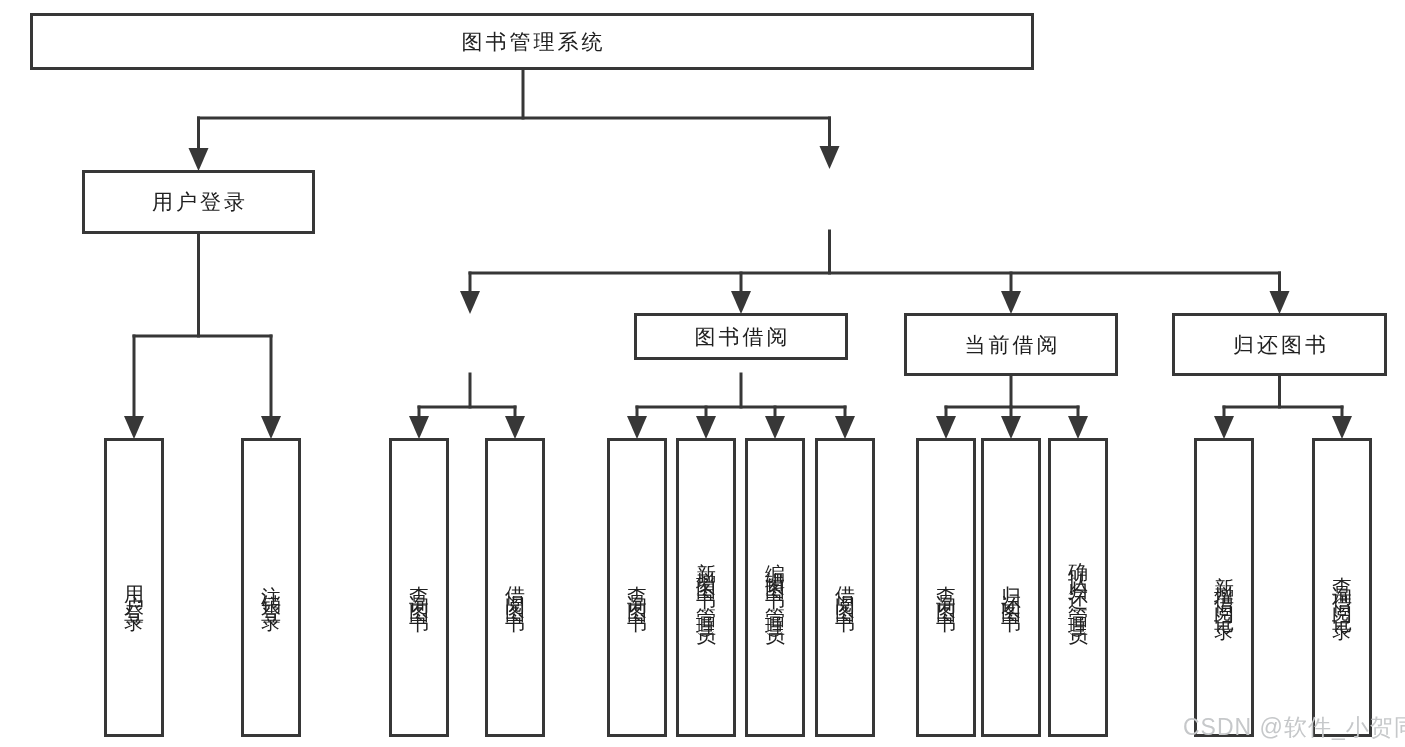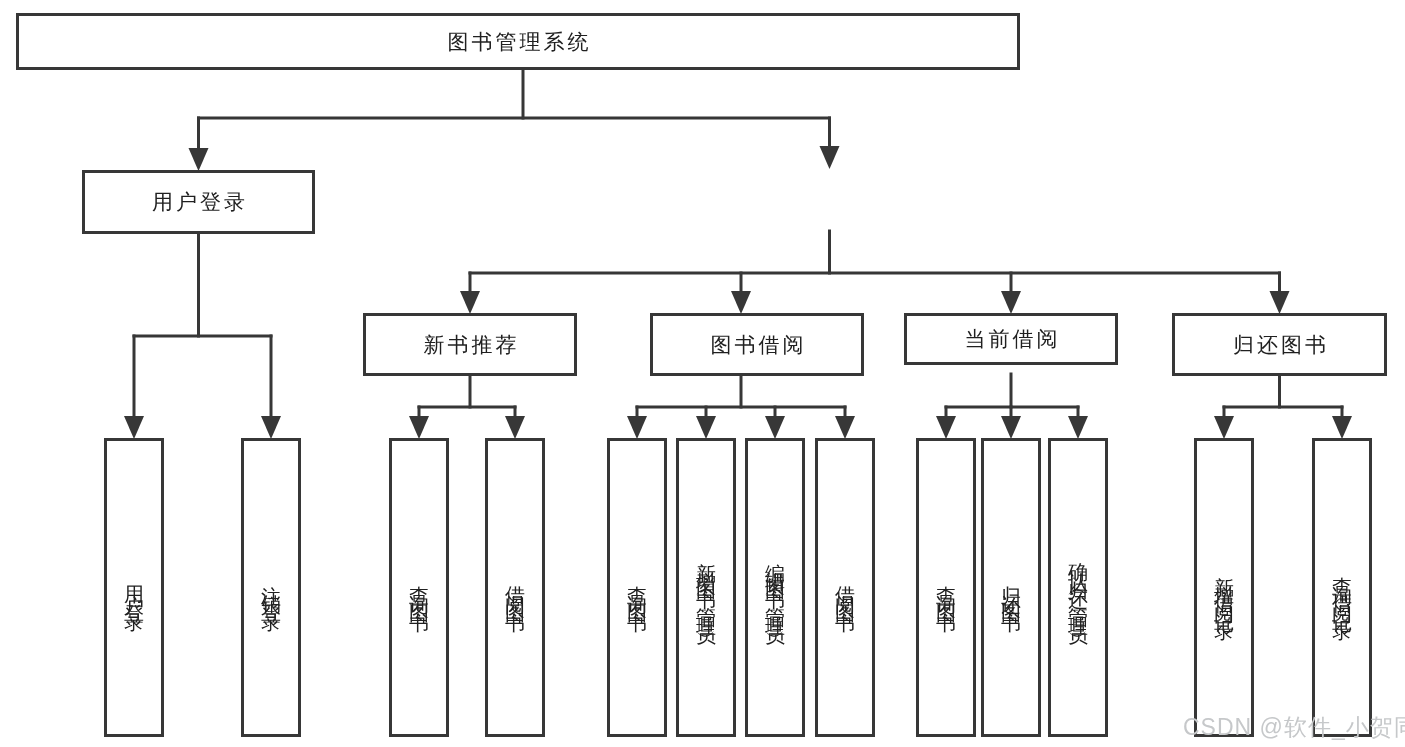--- a/index.html
+++ b/index.html
@@ -28,26 +28,26 @@
   .node.h .lbl{font-size:21px;letter-spacing:3px;padding-left:3px;white-space:nowrap;}
   .node.v .lbl{
     writing-mode:vertical-rl;
     text-orientation:mixed;
     font-size:20px;
     line-height:1.05;
     letter-spacing:9px;
     white-space:nowrap;
   }
   
-  #n-root        {left:16px;  top:13px;  width:1004px; height:57px;}
+  #n-root        {left:30px;  top:13px;  width:1004px; height:57px;}
   #n-user_login  {left:82px;  top:170px; width:233px;  height:64px;}
   #n-book_mgmt   {left:712px; top:168px; width:235px;  height:65px;}
   #n-new_rec     {left:363px; top:313px; width:214px;  height:63px;}
-  #n-book_borrow {left:634px; top:313px; width:214px;  height:63px;margin-left:16px;}
-  #n-cur_borrow  {left:904px; top:313px; width:214px;  height:52px;}
+  #n-book_borrow {left:634px; top:313px; width:214px;  height:47px;}
+  #n-cur_borrow  {left:904px; top:313px; width:214px;  height:63px;}
   #n-borrow_rec  {left:1172px;top:313px; width:215px;  height:63px;}
   
   .node.v{top:438px;height:299px;width:60px;}
   #n-v_user_login {left:104px;}
   #n-v_logout     {left:241px;}
   #n-v_query1     {left:389px;}
   #n-v_borrow1    {left:485px;}
   #n-v_query2     {left:607px;}
   #n-v_add_book   {left:676px;}
   #n-v_edit_book  {left:745px;}
@@ -125,23 +125,20 @@
       <line x1="1342" y1="407" x2="1342" y2="420" stroke="#373737" stroke-width="3" stroke-linecap="square"></line>
       <polygon points="1332,416 1352,416 1342,439" fill="#373737"></polygon>
     </svg>
 
   <div class="node h" id="n-root">
     <span class="lbl">图书管理系统</span>
   </div>
   <div class="node h" id="n-user_login">
     <span class="lbl">用户登录</span>
   </div>
-  <div class="node h" id="n-new_rec">
-    <span class="lbl">新书推荐</span>
-  </div>
   <div class="node h" id="n-book_borrow">
     <span class="lbl">图书借阅</span>
   </div>
   <div class="node h" id="n-cur_borrow">
     <span class="lbl">当前借阅</span>
   </div>
   <div class="node h" id="n-borrow_rec">
     <span class="lbl">归还图书</span>
   </div>
 

